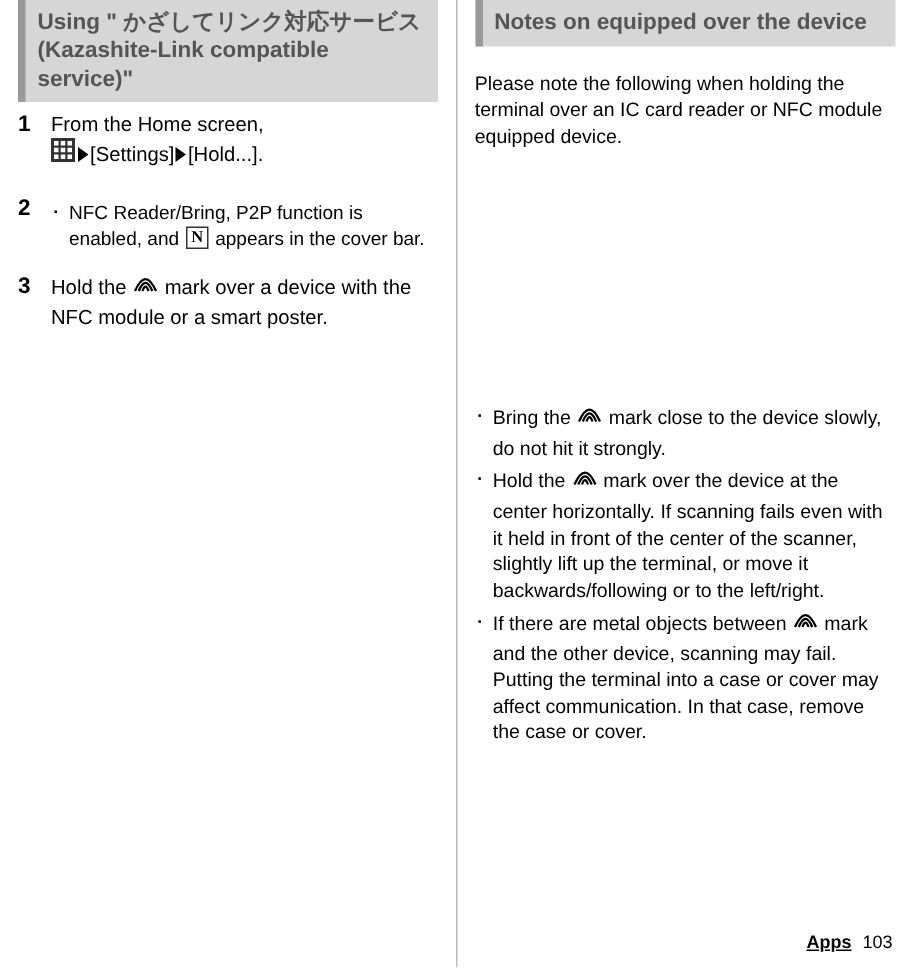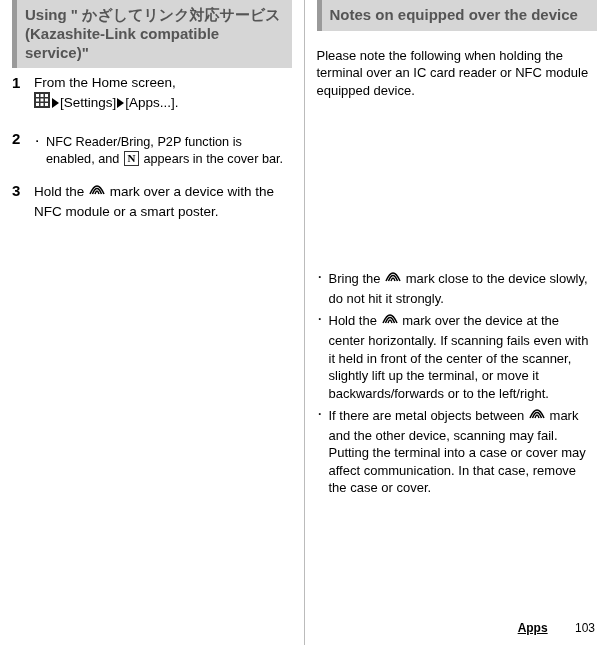--- a/index.html
+++ b/index.html
@@ -100,21 +100,21 @@
     }
     .footer {
       position: absolute;
       bottom: 10px;
       right: 14px;
       font-size: 12px;
     }
     .footer .apps {
       font-weight: bold;
       text-decoration: underline;
-      margin-right: 24px;
+      margin-right: 4px;
     }
   </style>
 </head>
 <body>
 
 <div class="column col-left">
   <div class="section-header">Using " かざしてリンク対応サービス (Kazashite-Link compatible service)"</div>
 
   <div class="steps">
 
@@ -129,21 +129,21 @@
               <rect x="2" y="2" width="3" height="3" fill="#fff"></rect>
               <rect x="6.5" y="2" width="3" height="3" fill="#fff"></rect>
               <rect x="11" y="2" width="3" height="3" fill="#fff"></rect>
               <rect x="2" y="6.5" width="3" height="3" fill="#fff"></rect>
               <rect x="6.5" y="6.5" width="3" height="3" fill="#fff"></rect>
               <rect x="11" y="6.5" width="3" height="3" fill="#fff"></rect>
               <rect x="2" y="11" width="3" height="3" fill="#fff"></rect>
               <rect x="6.5" y="11" width="3" height="3" fill="#fff"></rect>
               <rect x="11" y="11" width="3" height="3" fill="#fff"></rect>
             </svg>
-          </span><span class="tri"></span><span>[Settings]</span><span class="tri"></span><span>[Apps...].</span>
+          </span><span class="tri"></span><span>[Settings]</span><span class="tri"></span><span>[Hold...].</span>
         </div>
       </div>
     </div>
 
     <div class="step">
       <div class="step-num">2</div>
       <div class="step-body">
         <div class="sub-bullet">
           <div class="dot">･</div>
           <div>
@@ -186,21 +186,21 @@
             </svg></span><span> mark close to the device slowly, do not hit it strongly.</span>
       </div>
     </div>
     <div class="sub-bullet">
       <div class="dot">･</div>
       <div>
         <span>Hold the </span><span class="nfc-mark"><svg width="16" height="14" viewBox="0 0 16 14">
               <path d="M1 12 Q8 -4 15 12" fill="none" stroke="#000" stroke-width="1.5"></path>
               <path d="M3.5 12 Q8 1 12.5 12" fill="none" stroke="#000" stroke-width="1.5"></path>
               <path d="M6 12 Q8 6 10 12" fill="none" stroke="#000" stroke-width="1.5"></path>
-            </svg></span><span> mark over the device at the center horizontally. If scanning fails even with it held in front of the center of the scanner, slightly lift up the terminal, or move it backwards/forwards or to the left/right.</span>
+            </svg></span><span> mark over the device at the center horizontally. If scanning fails even with it held in front of the center of the scanner, slightly lift up the terminal, or move it backwards/following or to the left/right.</span>
       </div>
     </div>
     <div class="sub-bullet">
       <div class="dot">･</div>
       <div>
         <span>If there are metal objects between </span><span class="nfc-mark"><svg width="16" height="14" viewBox="0 0 16 14">
               <path d="M1 12 Q8 -4 15 12" fill="none" stroke="#000" stroke-width="1.5"></path>
               <path d="M3.5 12 Q8 1 12.5 12" fill="none" stroke="#000" stroke-width="1.5"></path>
               <path d="M6 12 Q8 6 10 12" fill="none" stroke="#000" stroke-width="1.5"></path>
             </svg></span><span> mark and the other device, scanning may fail. Putting the terminal into a case or cover may affect communication. In that case, remove the case or cover.</span>

